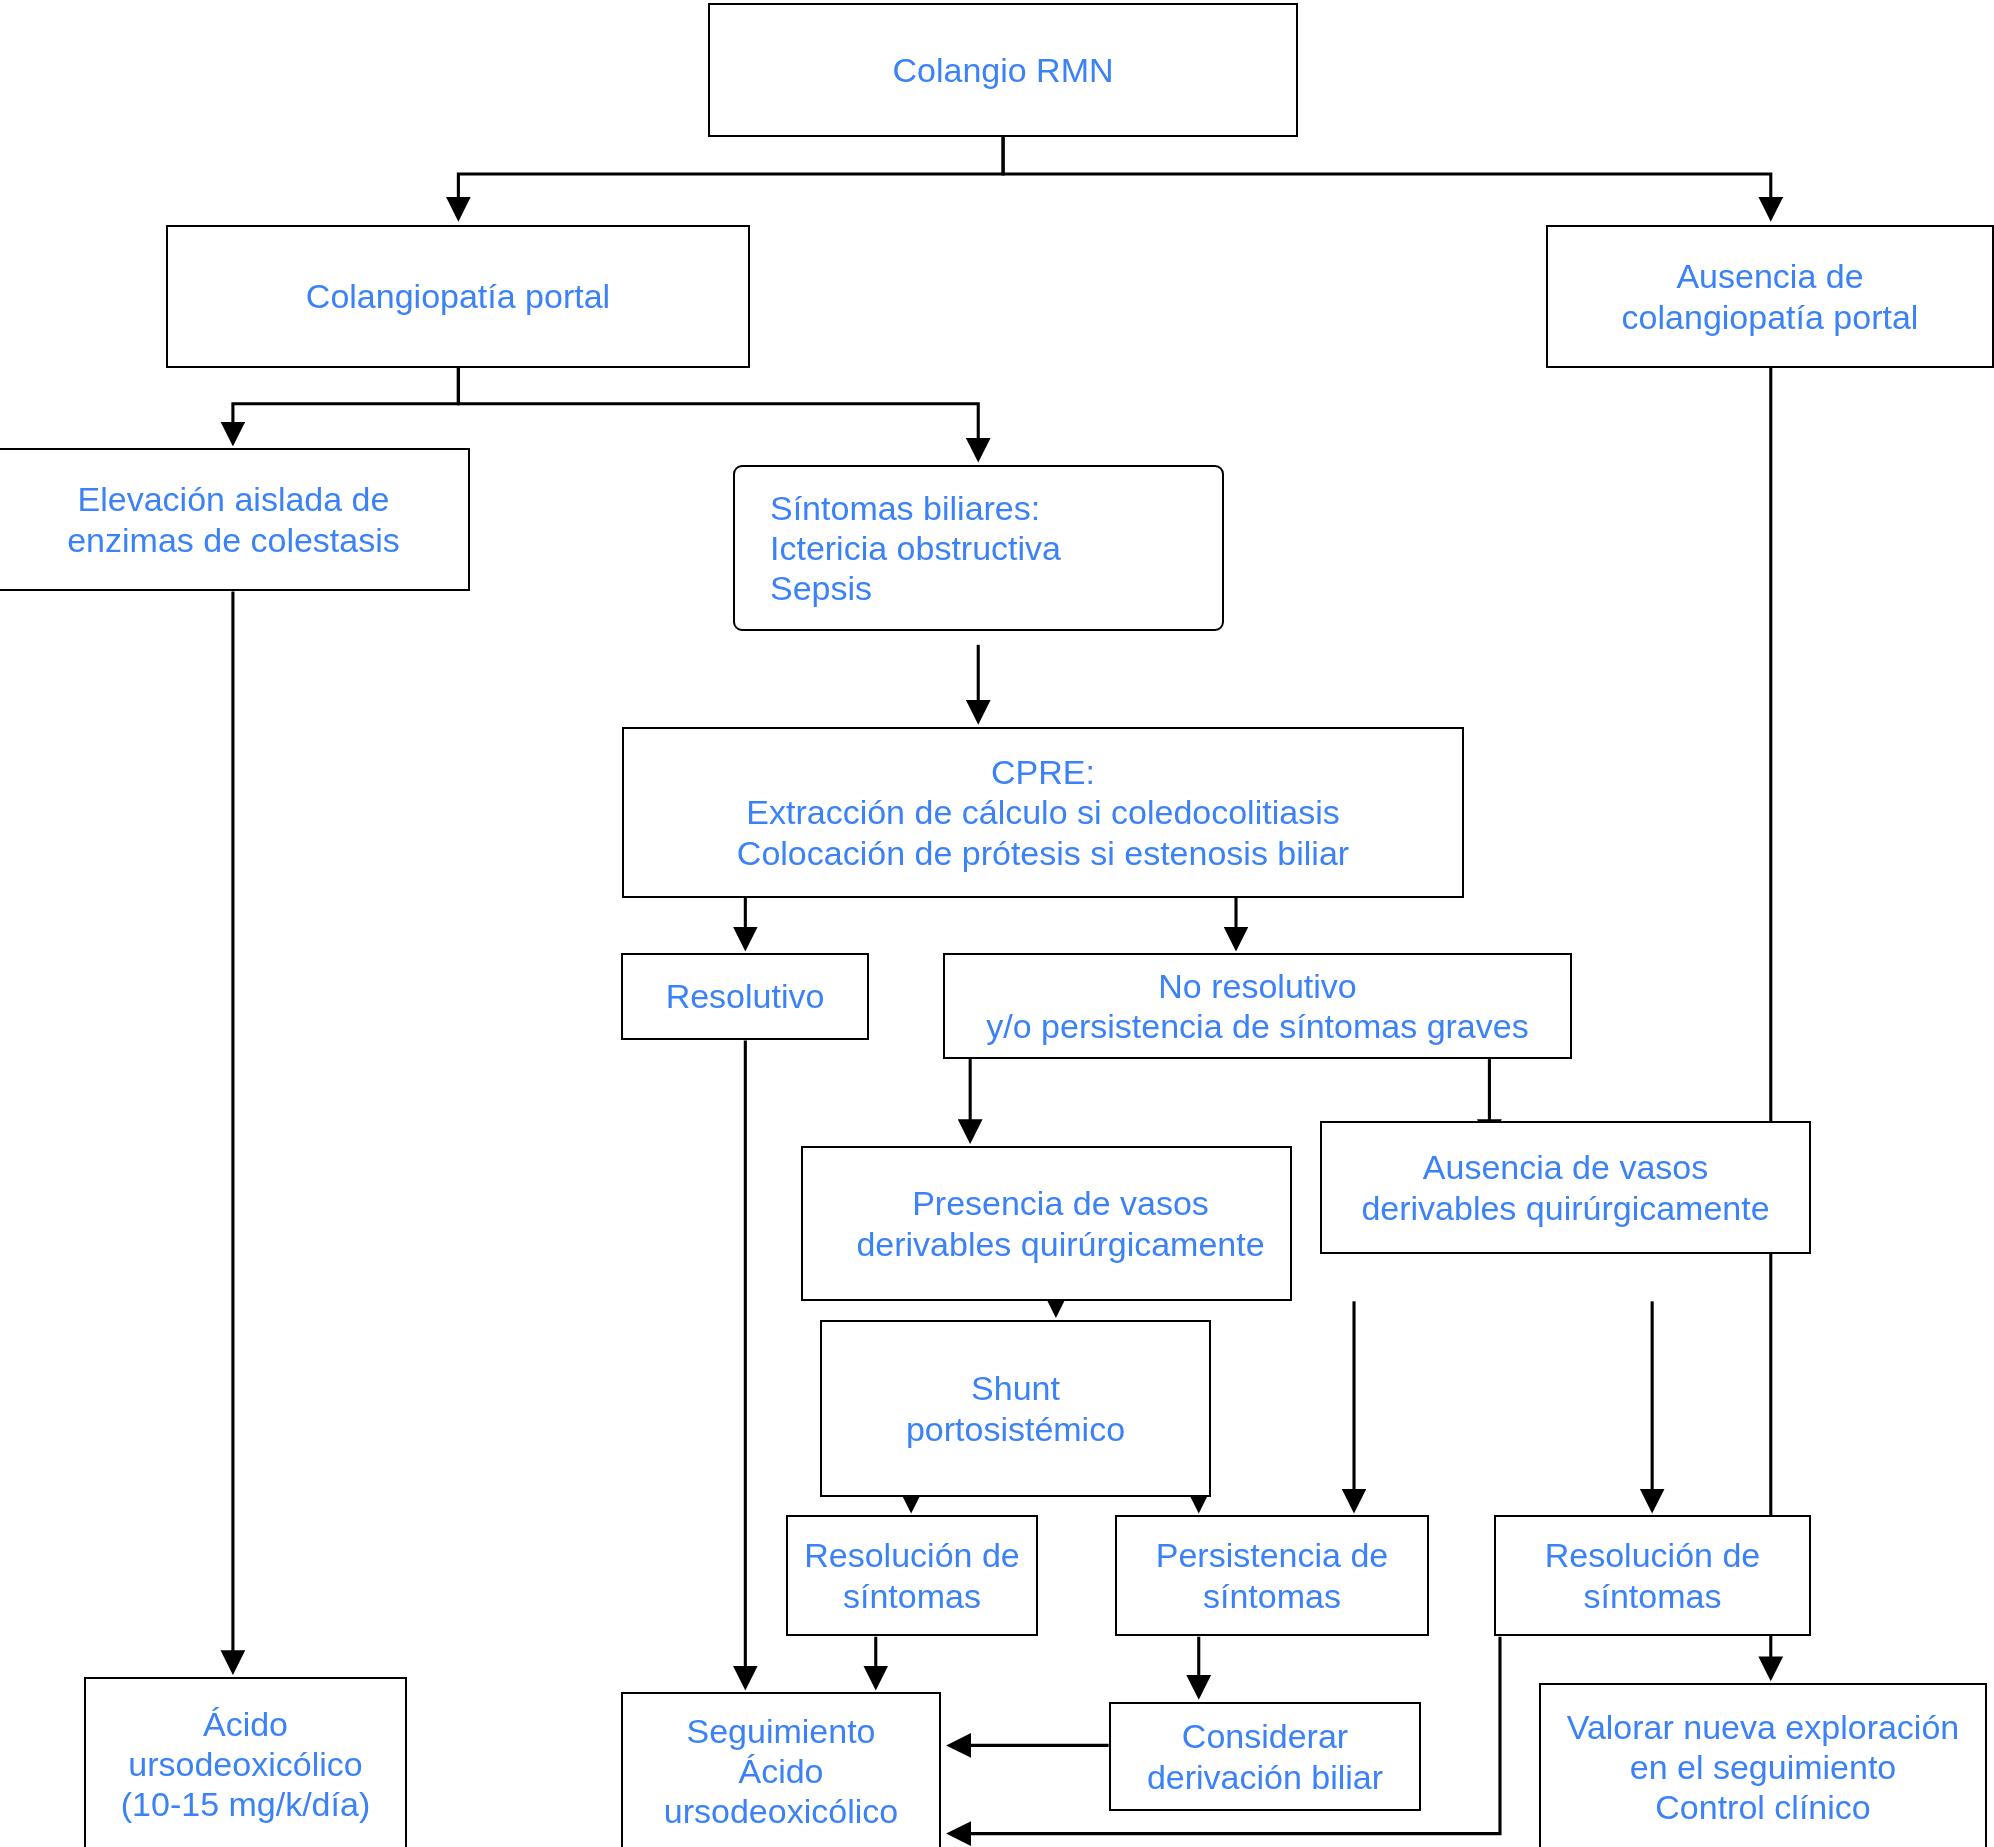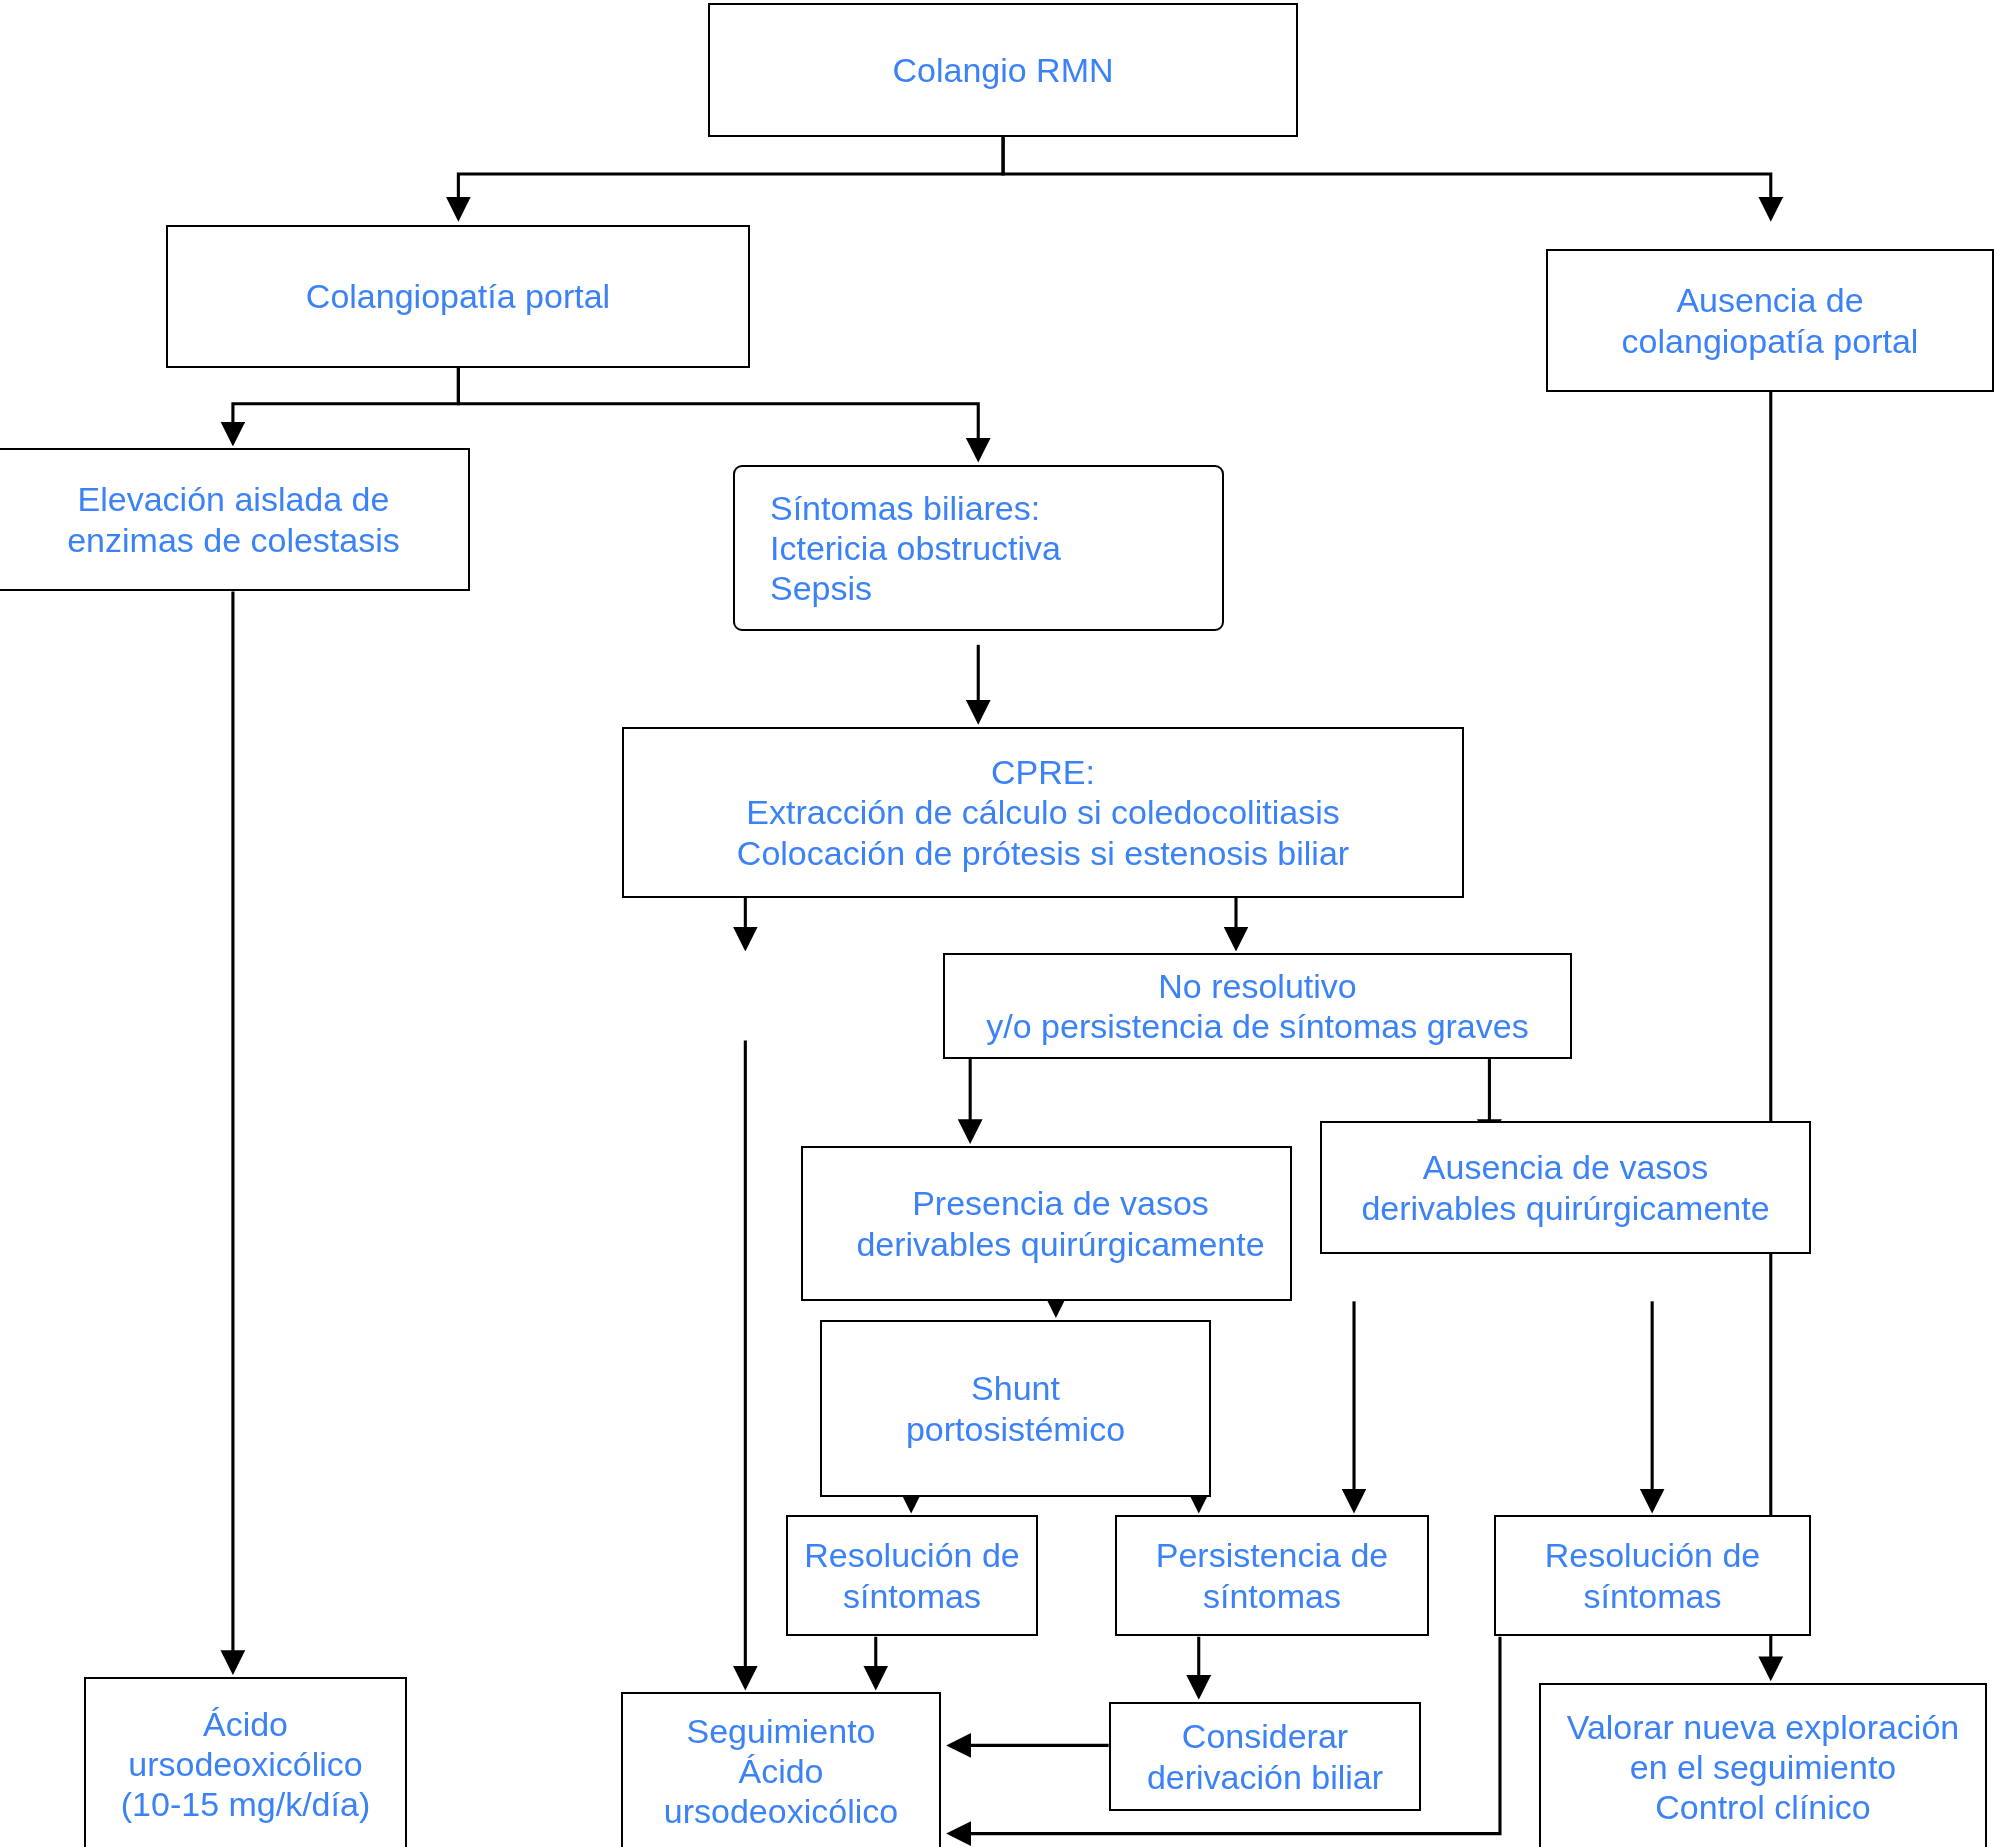--- a/index.html
+++ b/index.html
@@ -91,30 +91,31 @@
       <path d="M 1785 2810 L 1530 2810" marker-end="url(#arrow)"></path>
 
       <path d="M 2415 2635 L 2415 2952 L 1530 2952" marker-end="url(#arrow)"></path>
 
       <path d="M 2851 592 L 2851 2700" marker-end="url(#arrow)"></path>
     </g>
   </svg>
 
   <div class="node" style="left: 708px; top: 3.1px; width: 590px; height: 134px;">Colangio RMN</div>
   <div class="node" style="left: 166px; top: 225px; width: 584px; height: 143px;">Colangiopatía portal</div>
-  <div class="node" style="left: 1546px; top: 225px; width: 448px; height: 143px; margin-top: 24px;">Ausencia de
+  <div class="node" style="left: 1546px; top: 225px; width: 448px; height: 143px;">Ausencia de
 colangiopatía portal</div>
   <div class="node" style="left: -2.5px; top: 448px; width: 472px; height: 143px;">Elevación aislada de
 enzimas de colestasis</div>
   <div class="node left-align" style="left: 733px; top: 465px; width: 491px; height: 166px; border-radius: 9px;">Síntomas biliares:
 Ictericia obstructiva
 Sepsis</div>
   <div class="node" style="left: 622px; top: 727px; width: 842px; height: 171px;">CPRE:
 Extracción de cálculo si coledocolitiasis
 Colocación de prótesis si estenosis biliar</div>
+  <div class="node" style="left: 621px; top: 953px; width: 248px; height: 87px;">Resolutivo</div>
   <div class="node" style="left: 919px; top: 953px; width: 629px; height: 106px; margin-left: 24px;">No resolutivo
 y/o persistencia de síntomas graves</div>
   <div class="node" style="left: 801px; top: 1146px; width: 491px; height: 155px; padding-left: 28px;">Presencia de vasos
 derivables quirúrgicamente</div>
   <div class="node" style="left: 1320px; top: 1121px; width: 491px; height: 133px;">Ausencia de vasos
 derivables quirúrgicamente</div>
   <div class="node" style="left: 820px; top: 1320px; width: 391px; height: 177px;">Shunt
 portosistémico</div>
   <div class="node" style="left: 786px; top: 1515px; width: 252px; height: 121px;">Resolución de
 síntomas</div>

